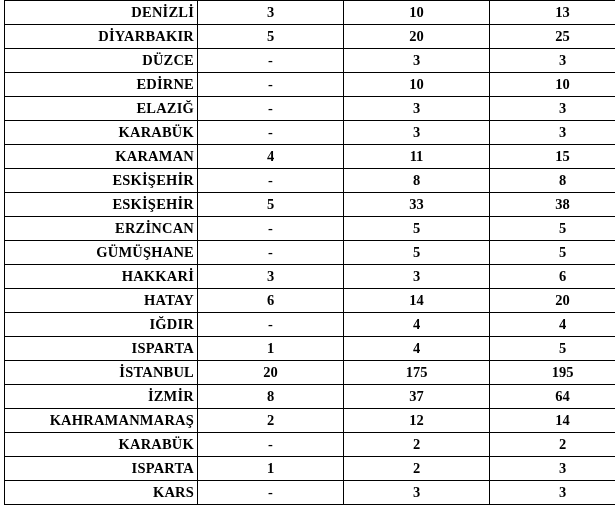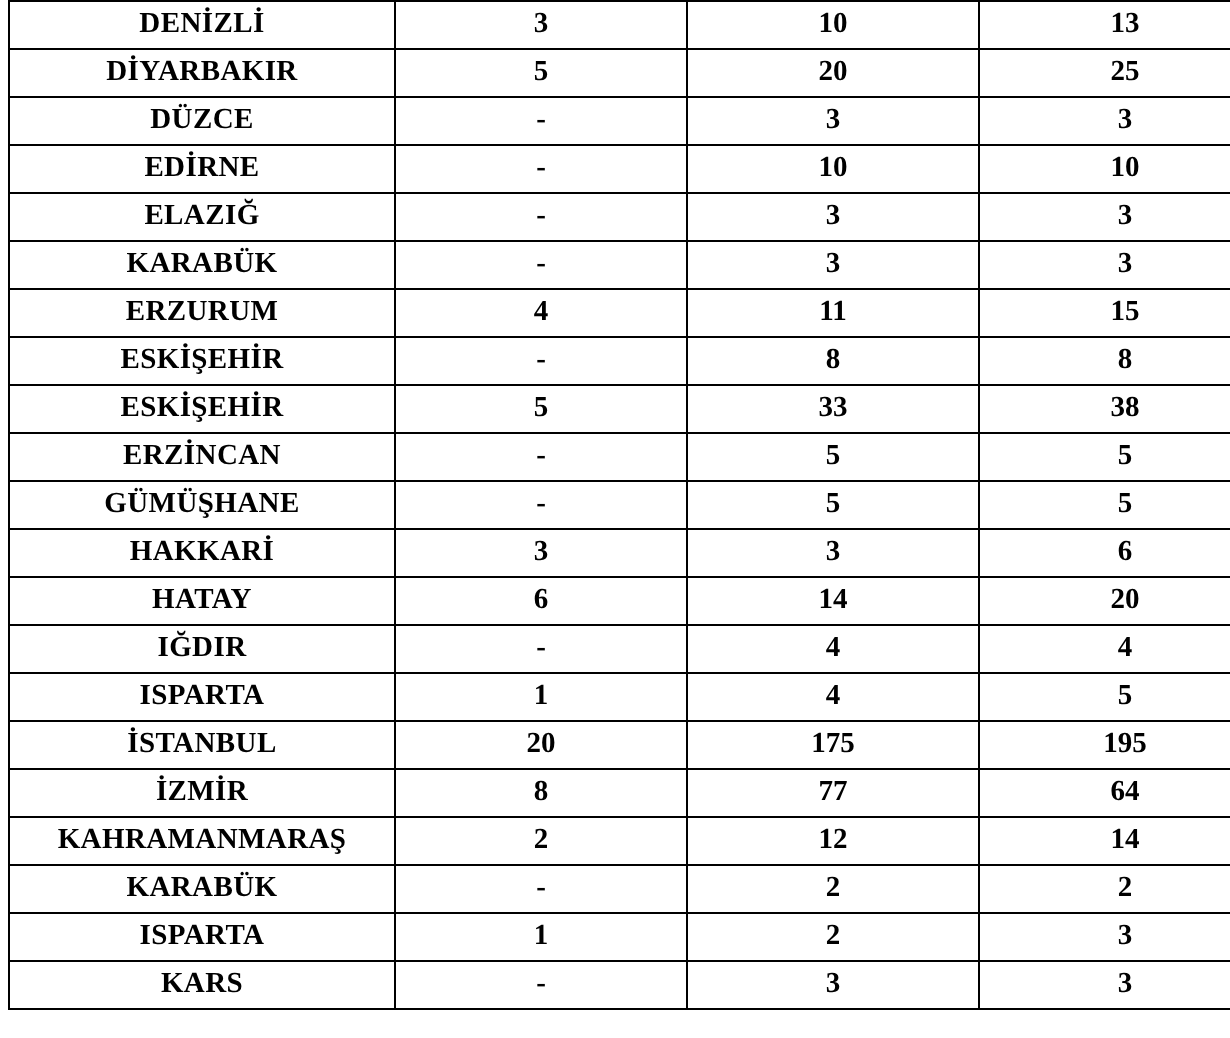--- a/index.html
+++ b/index.html
@@ -32,21 +32,21 @@
     height: 23px;
     line-height: 23px;
     padding: 0 3px;
     font-size: 14.5px;
     font-weight: bold;
     overflow: hidden;
     white-space: nowrap;
   }
   td.province {
     width: 186px;
-    text-align: center;
+    text-align: right;
     padding-left: 6px;
     letter-spacing: 0.2px;
   }
   td.num {
     width: 139px;
     text-align: center;
   }
   td.num.c2 { width: 139px; }
   td.num.c3 { width: 139px; }
 </style>
@@ -86,21 +86,21 @@
         <td class="num c2">3</td>
         <td class="num c3">3</td>
       </tr>
       <tr>
         <td class="province">KARABÜK</td>
         <td class="num c1">-</td>
         <td class="num c2">3</td>
         <td class="num c3">3</td>
       </tr>
       <tr>
-        <td class="province">ERZURUM</td>
+        <td class="province">KARAMAN</td>
         <td class="num c1">4</td>
         <td class="num c2">11</td>
         <td class="num c3">15</td>
       </tr>
       <tr>
         <td class="province">ESKİŞEHİR</td>
         <td class="num c1">-</td>
         <td class="num c2">8</td>
         <td class="num c3">8</td>
       </tr>
@@ -148,21 +148,21 @@
       </tr>
       <tr>
         <td class="province">İSTANBUL</td>
         <td class="num c1">20</td>
         <td class="num c2">175</td>
         <td class="num c3">195</td>
       </tr>
       <tr>
         <td class="province">İZMİR</td>
         <td class="num c1">8</td>
-        <td class="num c2">77</td>
+        <td class="num c2">37</td>
         <td class="num c3">64</td>
       </tr>
       <tr>
         <td class="province">KAHRAMANMARAŞ</td>
         <td class="num c1">2</td>
         <td class="num c2">12</td>
         <td class="num c3">14</td>
       </tr>
       <tr>
         <td class="province">KARABÜK</td>

